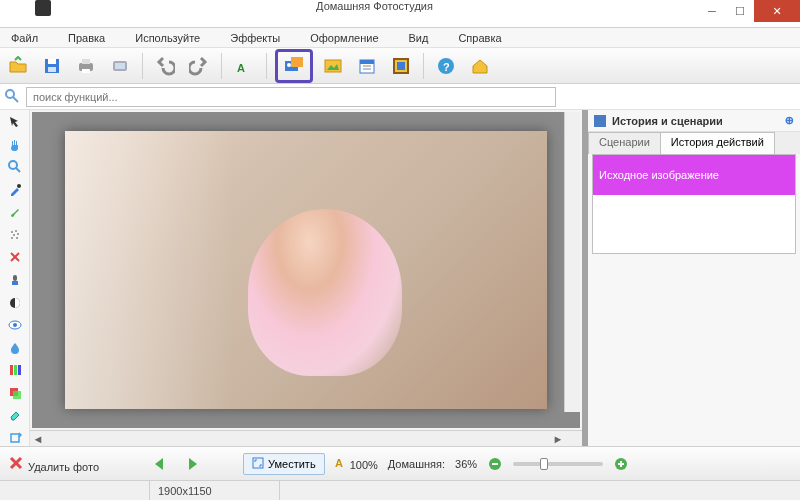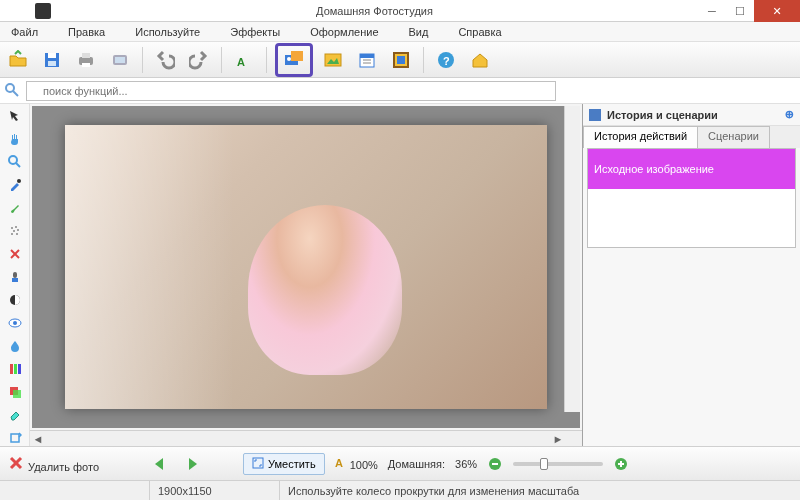--- a/index.html
+++ b/index.html
@@ -1,51 +1,51 @@
 <!DOCTYPE html>
 <html><head>
 <meta charset="utf-8">
 <style>
 * { margin: 0; padding: 0; box-sizing: border-box; font-family: Tahoma, Arial, sans-serif; font-size: 11px; }
 body { width: 800px; height: 500px; background: #fff; overflow: hidden; display: flex; flex-direction: column; }
 
-.titlebar { height: 22px; background: #fff; display: flex; align-items: center; border-bottom: 1px solid #d0d0d0; padding-left: 31px; }
+.titlebar { height: 28px; background: #fff; display: flex; border-bottom: 1px solid #d0d0d0; padding-left: 31px; }
 .titlebar-icon { width: 16px; height: 16px; margin-left: 4px; background: #333; border-radius: 2px; }
 .titlebar-text { flex: 1; text-align: center; color: #444; }
 .win-controls { display: flex; height: 100%; }
 .win-btn { width: 28px; height: 22px; display: flex; align-items: center; justify-content: center; color: #555; cursor: pointer; }
 .win-close { background: #c74431; color: #fff; width: 46px; }
 
 .menubar { height: 20px; display: flex; align-items: center; padding: 0 4px; gap: 16px; background: #f7f7f7; border-bottom: 1px solid #e0e0e0; }
 .menu-item { padding: 2px 7px; cursor: pointer; color: #333; }
 
 .toolbar { height: 36px; display: flex; align-items: center; padding: 2px 4px; gap: 6px; background: linear-gradient(#fdfdfd,#eaeaea); border-bottom: 1px solid #d0d0d0; }
 .tool-btn { width: 28px; height: 28px; display: flex; align-items: center; justify-content: center; border-radius: 3px; cursor: pointer; }
 .tool-btn.selected { border: 3px solid #5d49b8; border-radius: 4px; padding: 3px; width: 38px; height: 34px; }
 .tool-sep { width: 1px; height: 26px; background: #d0d0d0; margin: 0 2px; }
 
 .searchbar { height: 26px; display: flex; align-items: center; padding: 2px 4px; border-bottom: 1px solid #e0e0e0; }
 .search-icon { width: 18px; height: 18px; margin-right: 4px; }
-.search-input { flex: 1; height: 20px; border: 1px solid #c0c0c0; padding: 0 16px; color: #888; max-width: 530px; }
+.search-input { flex: 1; height: 20px; border: 1px solid #c0c0c0; padding: 0 6px; color: #888; max-width: 530px; }
 
 .workarea { flex: 1; display: flex; min-height: 0; }
 .sidetools { width: 30px; background: #f7f7f7; border-right: 1px solid #e0e0e0; display: flex; flex-direction: column; align-items: center; padding-top: 4px; gap: 6px; }
 .side-tool { width: 22px; height: 22px; display: flex; align-items: center; justify-content: center; cursor: pointer; border-radius: 2px; }
 
 .canvas-wrap { flex: 1; display: flex; flex-direction: column; background: #f4f4f4; min-width: 0; }
 .canvas-area { flex: 1; background: #8a8a8a; display: flex; align-items: center; justify-content: center; overflow: hidden; position: relative; margin: 2px; }
 .photo { width: 88%; height: 88%; background: linear-gradient(135deg, #e8d5c4 0%, #d4c0ae 30%, #c8b4a0 60%, #b89880 100%); position: relative; box-shadow: 0 0 12px rgba(0,0,0,0.4); overflow: hidden; }
 .photo::before { content:""; position:absolute; left:0; top:0; width:35%; height:100%; background: linear-gradient(90deg, rgba(255,255,255,0.5), transparent); }
 .subject { position:absolute; left:38%; top:28%; width:32%; height:60%; background: radial-gradient(ellipse at 40% 20%, #f5d5c0 0%, #e8b8a0 25%, #f8c8d8 50%, #f5d0dd 70%, transparent 95%); border-radius: 50% 50% 40% 40%; }
 .scrollbar-h { height: 16px; background: #f0f0f0; border-top: 1px solid #d0d0d0; position: relative; }
 .scroll-arrow { width: 16px; height: 16px; position: absolute; display: flex; align-items: center; justify-content: center; color: #666; }
 .scroll-r { right: 16px; }
 .scroll-v { position: absolute; right: 0; top: 0; bottom: 16px; width: 16px; background: #f0f0f0; border-left: 1px solid #d0d0d0; }
 
-.rightpanel { width: 218px; background: #f7f7f7; border-left: 1px solid #a3a3a3; display: flex; flex-direction: column; }
+.rightpanel { width: 218px; background: #f7f7f7; border-left: 6px solid #a3a3a3; display: flex; flex-direction: column; }
 .panel-header { height: 22px; display: flex; align-items: center; padding: 0 6px; font-weight: bold; color: #333; border-bottom: 1px solid #e0e0e0; }
 .panel-header-icon { width: 12px; height: 12px; background: #4a7cc4; margin-right: 6px; }
 .panel-header-collapse { margin-left: auto; color: #3b7dd8; font-weight: bold; cursor: pointer; }
 .tabs { display: flex; height: 22px; background: #eee; }
 .tab { padding: 3px 10px; border: 1px solid #c0c0c0; border-bottom: none; background: #fdfdfd; margin-right: -1px; cursor: pointer; }
 .tab.inactive { background: #eee; color: #666; }
 .history-list { flex: 1; background: #fff; border: 1px solid #c0c0c0; margin: 0 4px 4px 4px; max-height: 100px; }
 .history-item { padding: 14px 6px; color: #fff; background: #d946ef; cursor: pointer; }
 
 .bottombar { height: 34px; display: flex; align-items: center; padding: 0 8px; gap: 10px; background: linear-gradient(#fdfdfd,#eaeaea); border-top: 1px solid #d0d0d0; }
@@ -288,22 +288,22 @@
     </div>
   </div>
 
   <div class="rightpanel">
     <div class="panel-header">
       <div class="panel-header-icon"></div>
       <span>История и сценарии</span>
       <span class="panel-header-collapse">⊕</span>
     </div>
     <div class="tabs">
+      <div class="tab inactive">Сценарии</div>
       <div class="tab">История действий</div>
-      <div class="tab inactive">Сценарии</div>
     </div>
     <div class="history-list">
       <div class="history-item">Исходное изображение</div>
     </div>
   </div>
 </div>
 
 <div class="bottombar">
   <div class="del-btn">
     <span><svg width="16" height="16">
@@ -353,14 +353,13 @@
         <circle cx="7" cy="7" r="6" fill="#4caf50"></circle>
         <line x1="4" y1="7" x2="10" y2="7" stroke="#fff" stroke-width="2"></line>
         <line x1="7" y1="4" x2="7" y2="10" stroke="#fff" stroke-width="2"></line>
       </svg>
     </div>
 </div>
 
 <div class="statusbar">
   <div class="status-cell" style="min-width:150px"></div>
   <div class="status-cell dim">1900x1150</div>
-  <div class="status-cell" style="flex:1;border-right:none">Используйте колесо прокрутки для изменения масштаба</div>
 </div>
 
 </body></html>

